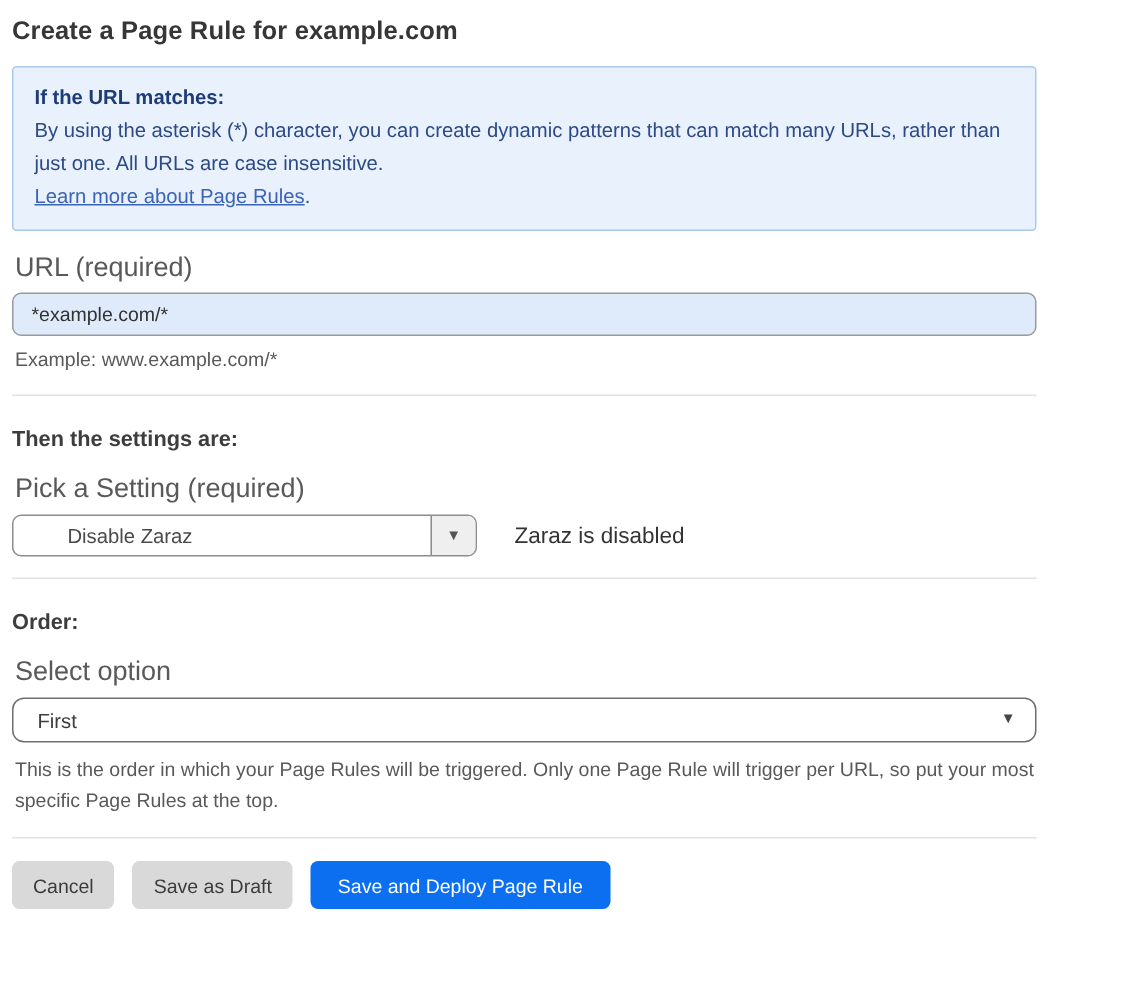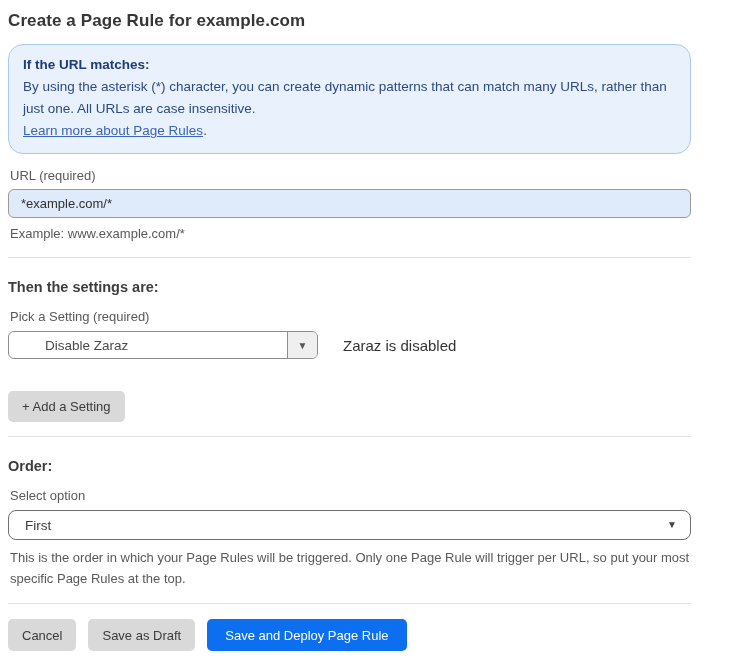--- a/index.html
+++ b/index.html
@@ -21,38 +21,38 @@
     font-weight: 700;
     color: #363636;
     letter-spacing: 0.1px;
   }
 
   
   .info-box {
     margin-top: 13px;
     background: #e9f1fc;
     border: 1px solid #abc9ef;
-    border-radius: 15px;
+    border-radius: 3px;
     padding: 9px 14px 11px 14px;
     font-size: 13.5px;
     line-height: 22px;
     color: #2d4a85;
   }
   .info-box .info-heading {
     font-weight: 700;
     color: #1e3c78;
   }
   .info-box a {
     color: #3b64b8;
     text-decoration: underline;
     cursor: pointer;
   }
 
   .field-label {
-    font-size: 13px;
+    font-size: 18px;
     color: #595959;
     margin: 14px 0 6px 2px;
   }
 
   .url-input {
     width: 683px;
     height: 29px;
     border: 1px solid #9a9a9a;
     border-radius: 6px;
     background: #dfeafb;
@@ -215,21 +215,20 @@
     <div class="setting-row">
       <div class="setting-select">
         <div class="select-value">Disable Zaraz</div>
         <div class="caret-btn">
             <span>▼</span>
           </div>
       </div>
       <div class="setting-status">Zaraz is disabled</div>
     </div>
 
-    <button class="btn btn-gray btn-add">+ Add a Setting</button>
 
     <hr class="divider">
 
     <div class="section-heading">Order:</div>
 
     <div class="field-label">Select option</div>
     <div class="order-select">
       <span>First</span>
       <span class="caret">▼</span>
     </div>

